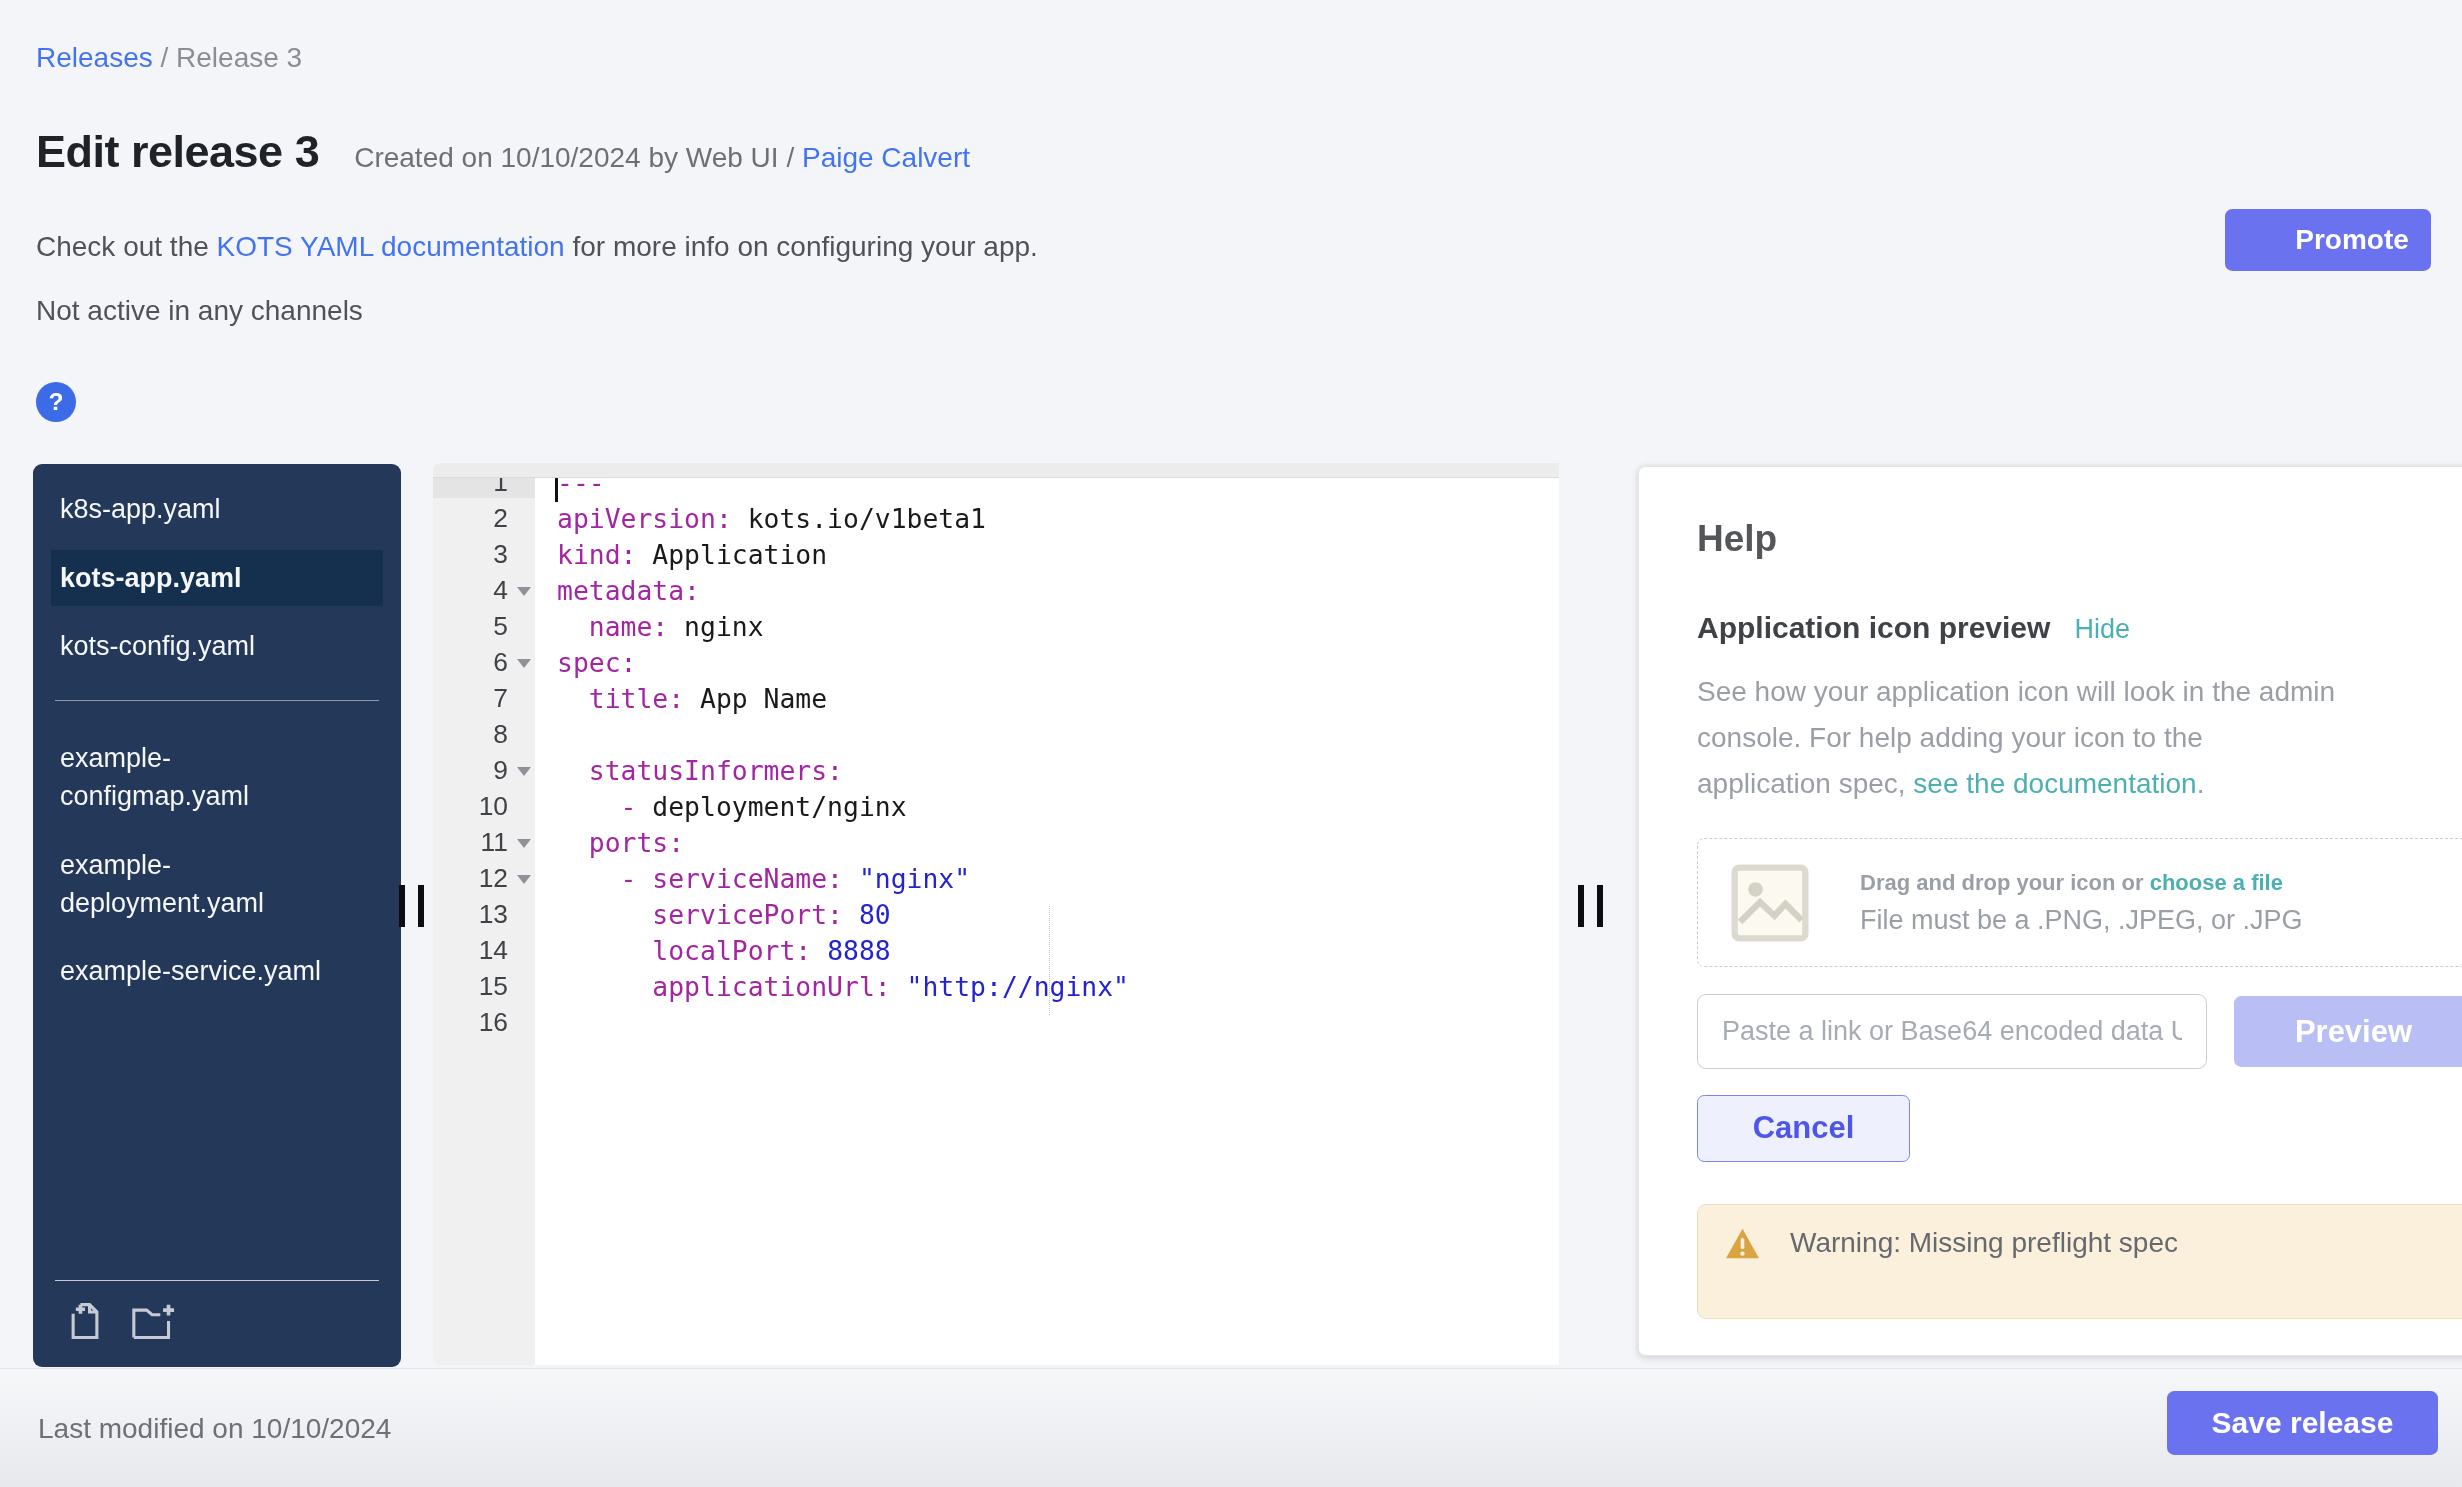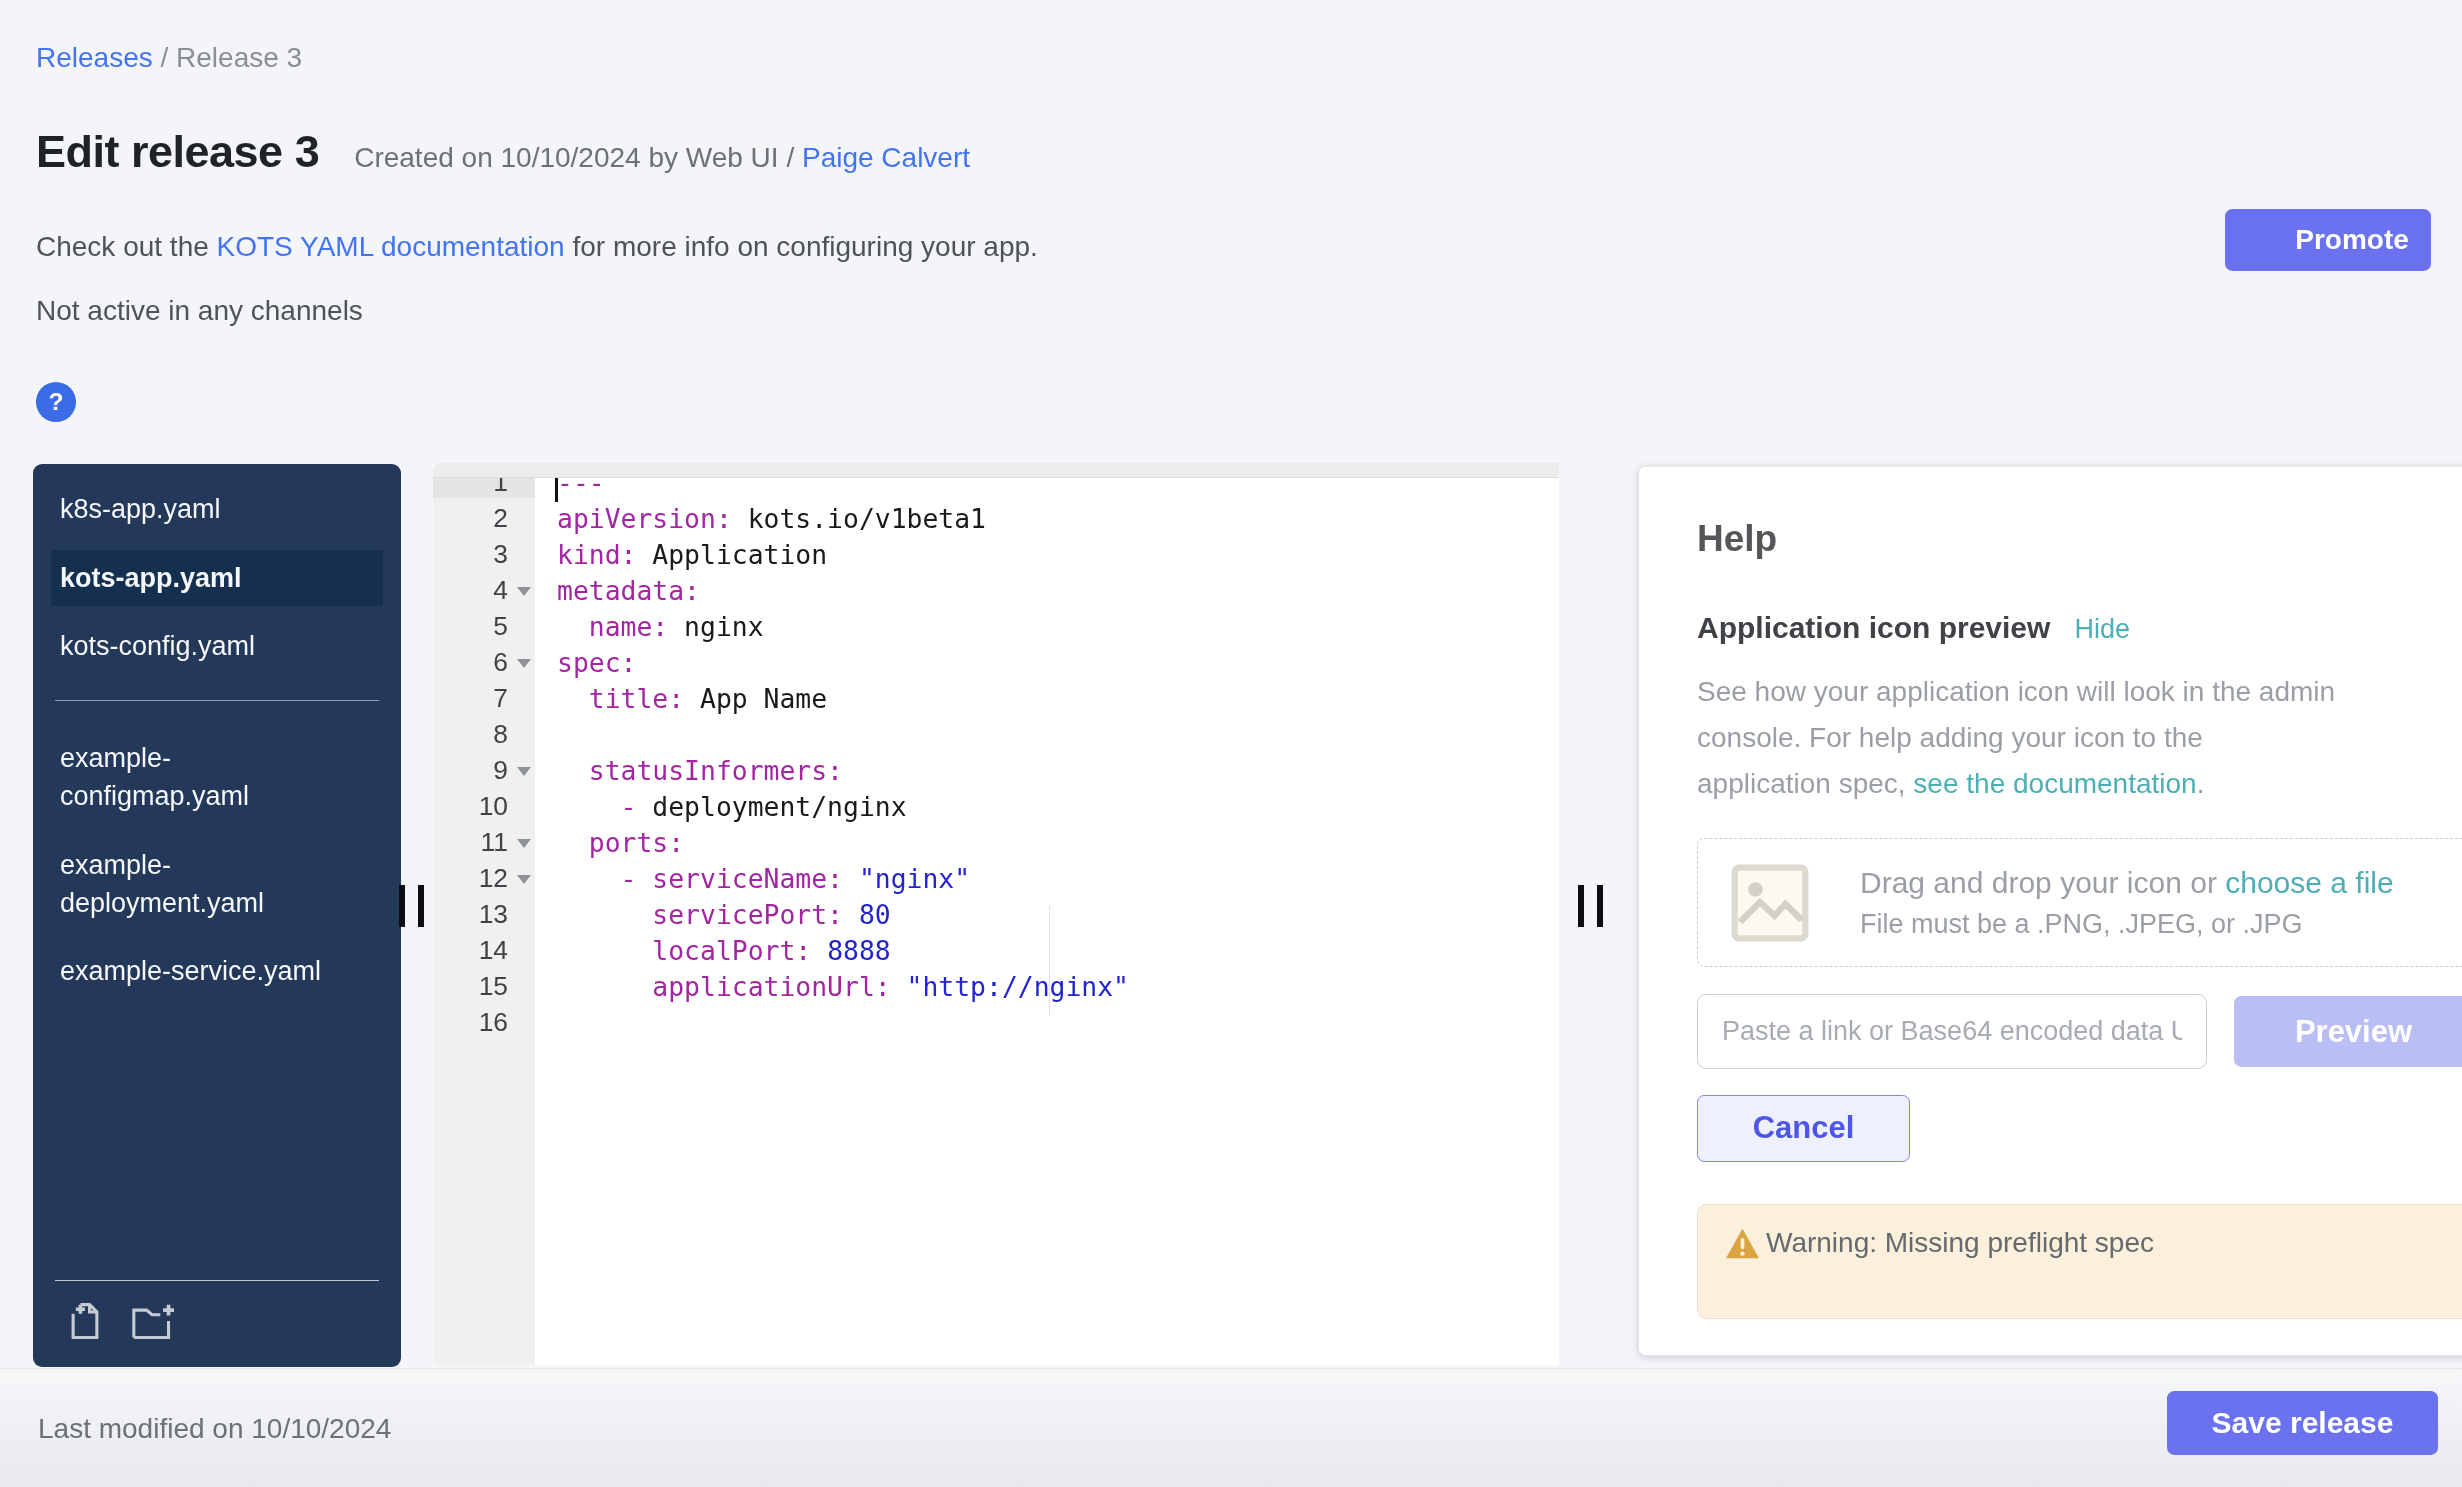--- a/index.html
+++ b/index.html
@@ -59,30 +59,30 @@
   
   .help-panel { position:absolute; left:1638px; top:466px; width:901px; height:890px; background:#fff; border:0.9px solid #e2e4e8; border-radius:7.3px; box-shadow:0 1.8px 7.3px rgba(40,45,60,.18); z-index:20; padding:0 58px; overflow:hidden; }
   .help-close { position:absolute; top:27px; right:31px; width:40px; height:40px; cursor:pointer; color:#808285; }
   .help-title { margin-top:51px; font-size:37px; font-weight:600; color:#545659; }
   .section-row { margin-top:51px; display:flex; align-items:baseline; gap:24px; }
   .section-title { font-size:30px; font-weight:700; color:#3f4247; }
   .hide-link { font-size:27px; color:#4cafb4; text-decoration:none; }
   .help-desc { margin-top:24px; max-width:647px; font-size:28px; line-height:46px; color:#9a9ea5; }
   .help-desc a { color:#4cafb4; text-decoration:none; }
   .dropzone { margin-top:31px; width:776px; height:129px; border:1.8px dashed #c8ccd2; border-radius:7.3px; display:flex; align-items:center; padding-left:33px; gap:51px; }
-  .drop-text .l1 { font-size:30px; color:#9a9ea5; }
+  .drop-text .l1 { font-size:22px; color:#9a9ea5;font-weight:bold; }
   .drop-text .l1 a { color:#4cafb4; text-decoration:none; }
   .drop-text .l2 { margin-top:9px; font-size:27px; color:#9a9ea5; }
   .input-row { margin-top:27px; display:flex; align-items:center; gap:27px; }
   .icon-input { width:510px; height:75px; border:1.8px solid #c9cdd6; border-radius:9px; font-size:27px; padding:0 24px; color:#4f5359; font-family:inherit; background:#fff; }
   .icon-input::placeholder { color:#a7abb2; }
   .preview-btn { width:239px; height:71px; background:#b9bef4; border:none; border-radius:7.3px; color:#fff; font-size:31px; font-weight:700; font-family:inherit; cursor:default; }
   .cancel-btn { margin-top:25.5px; width:213px; height:67px; background:#eef0fd; border:1.8px solid #7d85ec; border-radius:7.3px; color:#4d56e8; font-size:31px; font-weight:700; font-family:inherit; cursor:pointer; }
   .warning-box { margin-top:42px; width:776px; height:115px; background:#faf0dc; border:0.9px solid #ecdfc2; border-radius:9px; padding:22px 27px 0 27px; overflow:hidden; }
-  .warn-row1 { display:flex; align-items:center; gap:6px; font-size:28px; color:#66696e; }
+  .warn-row1 { display:flex; align-items:center; gap:30px; font-size:28px; color:#66696e; }
   .warn-row2 { margin-top:18px; margin-left:51px; font-size:28px; color:#66696e; }
   .warn-row2 a { color:#3a6fd8; text-decoration:underline; }
 
   
   .footer { position:absolute; left:0; right:0; bottom:0; height:120px; background:linear-gradient(#f6f7f9, #e7e9ed); border-top:0.9px solid #e3e5e9; }
   .last-modified { position:absolute; left:38px; top:44px; font-size:28px; color:#6d7177; }
   .save-btn { position:absolute; right:24px; top:22px; width:271px; height:64px; background:#6a72f0; border:none; border-radius:7.3px; color:#fff; font-size:30px; font-weight:700; font-family:inherit; cursor:pointer; }
 </style>
 </head>
 <body>

